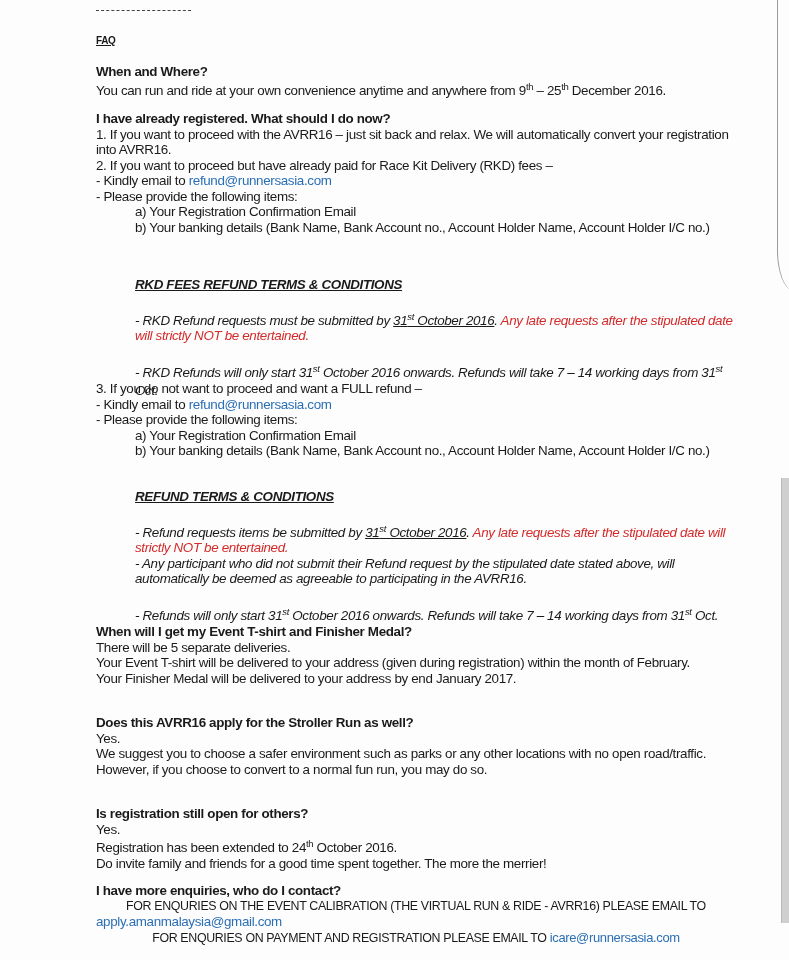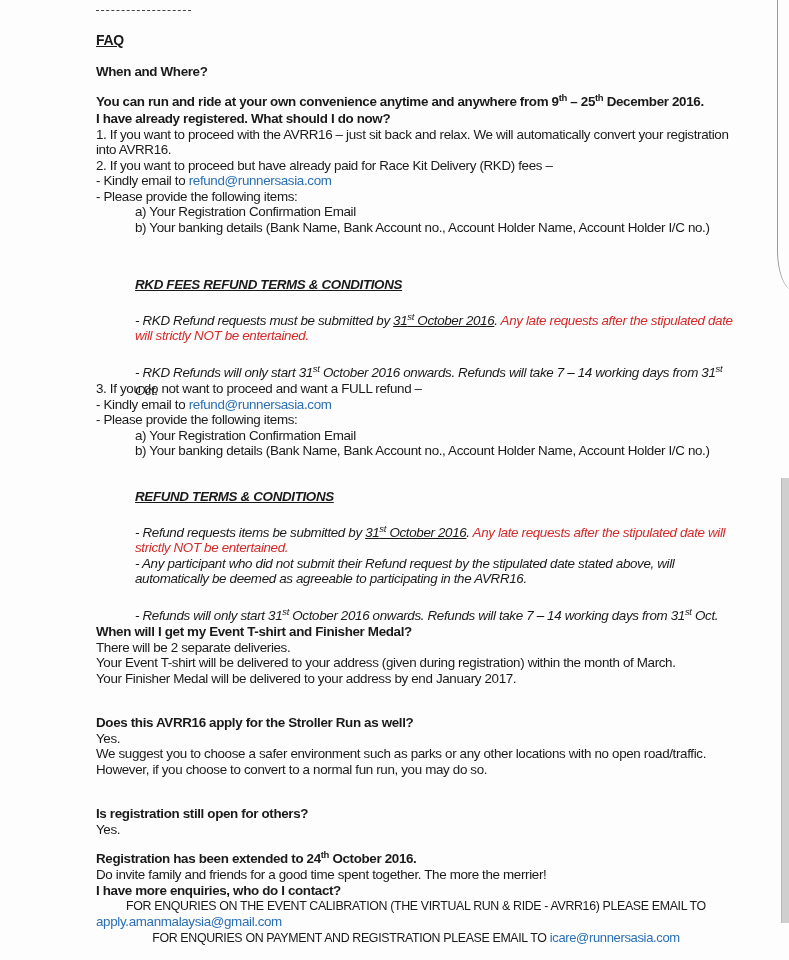--- a/index.html
+++ b/index.html
@@ -9,32 +9,32 @@
       font-family: "Liberation Sans", sans-serif;
       color: #1a1a1a;
       position: relative;
     }
     .page {
       position: absolute; left: 96px; top: 0; width: 640px;
       font-size: 13.4px; line-height: 15.5px;
       letter-spacing: -0.35px;
     }
     .divider { position: absolute; top: 10px; left: 0; width: 95px; border-top: 1px dashed #444; }
-    .faq-title { position: absolute; top: 33px; left: 0; font-weight: bold; font-size: 14px; text-decoration: underline; }
+    .faq-title { position: absolute; top: 33px; left: 0; font-weight: bold; font-size: 10px; text-decoration: underline; }
     .blk { position: absolute; left: 0; width: 640px; }
     .q { font-weight: bold; }
     .link { color: #2a6fb5; }
     .red { color: #d42a2a; }
     .indent { padding-left: 39px; }
     .terms { padding-left: 39px; font-style: italic; }
     .terms .hdr { font-weight: bold; text-decoration: underline; }
     .ul { text-decoration: underline; }
     sup { font-size: 9.5px; line-height: 0; vertical-align: 5px; }
     .gap4 { margin-top: 20px; font-style: italic; }
-    .gap3 { margin-top: 14px; font-weight: bold; }
+    .gap3 { margin-top: 3px; }
     .caps { font-size: 12.4px; text-align: center; }
     .curve {
       position: absolute; left: 777px; top: -10px; width: 20px; height: 300px;
       border-left: 1.5px solid #9a9a9a; border-bottom-left-radius: 16px 40px;
     }
     .scrollbar {
       position: absolute; left: 781px; top: 478px; width: 8px; height: 445px;
       background: #cfcfcf; border-left: 1px solid #b9b9b9;
     }
   </style>
@@ -79,22 +79,22 @@
 
   <div class="blk terms" style="top:489px; width:601px">
     <div class="hdr">REFUND TERMS &amp; CONDITIONS</div>
     <div class="gap4"><span>- Refund requests items be submitted by </span><span class="ul"><span>31</span><sup>st</sup><span> October 2016</span></span><span>. </span><span class="red">Any late requests after the stipulated date will strictly NOT be entertained.</span></div>
     <div>- Any participant who did not submit their Refund request by the stipulated date stated above, will automatically be deemed as agreeable to participating in the AVRR16.</div>
     <div class="gap4" style="line-height:18px"><span>- Refunds will only start 31</span><sup>st</sup><span> October 2016 onwards. Refunds will take 7 – 14 working days from 31</span><sup>st</sup><span> Oct.</span></div>
   </div>
 
   <div class="blk" style="top:624px">
     <div class="q">When will I get my Event T-shirt and Finisher Medal?</div>
-    <div>There will be 2 separate deliveries.</div>
-    <div>Your Event T-shirt will be delivered to your address (given during registration) within the month of March.</div>
+    <div>There will be 5 separate deliveries.</div>
+    <div>Your Event T-shirt will be delivered to your address (given during registration) within the month of February.</div>
     <div>Your Finisher Medal will be delivered to your address by end January 2017.</div>
   </div>
 
   <div class="blk" style="top:715px">
     <div class="q">Does this AVRR16 apply for the Stroller Run as well?</div>
     <div>Yes.</div>
     <div>We suggest you to choose a safer environment such as parks or any other locations with no open road/traffic.</div>
     <div>However, if you choose to convert to a normal fun run, you may do so.</div>
   </div>
 

